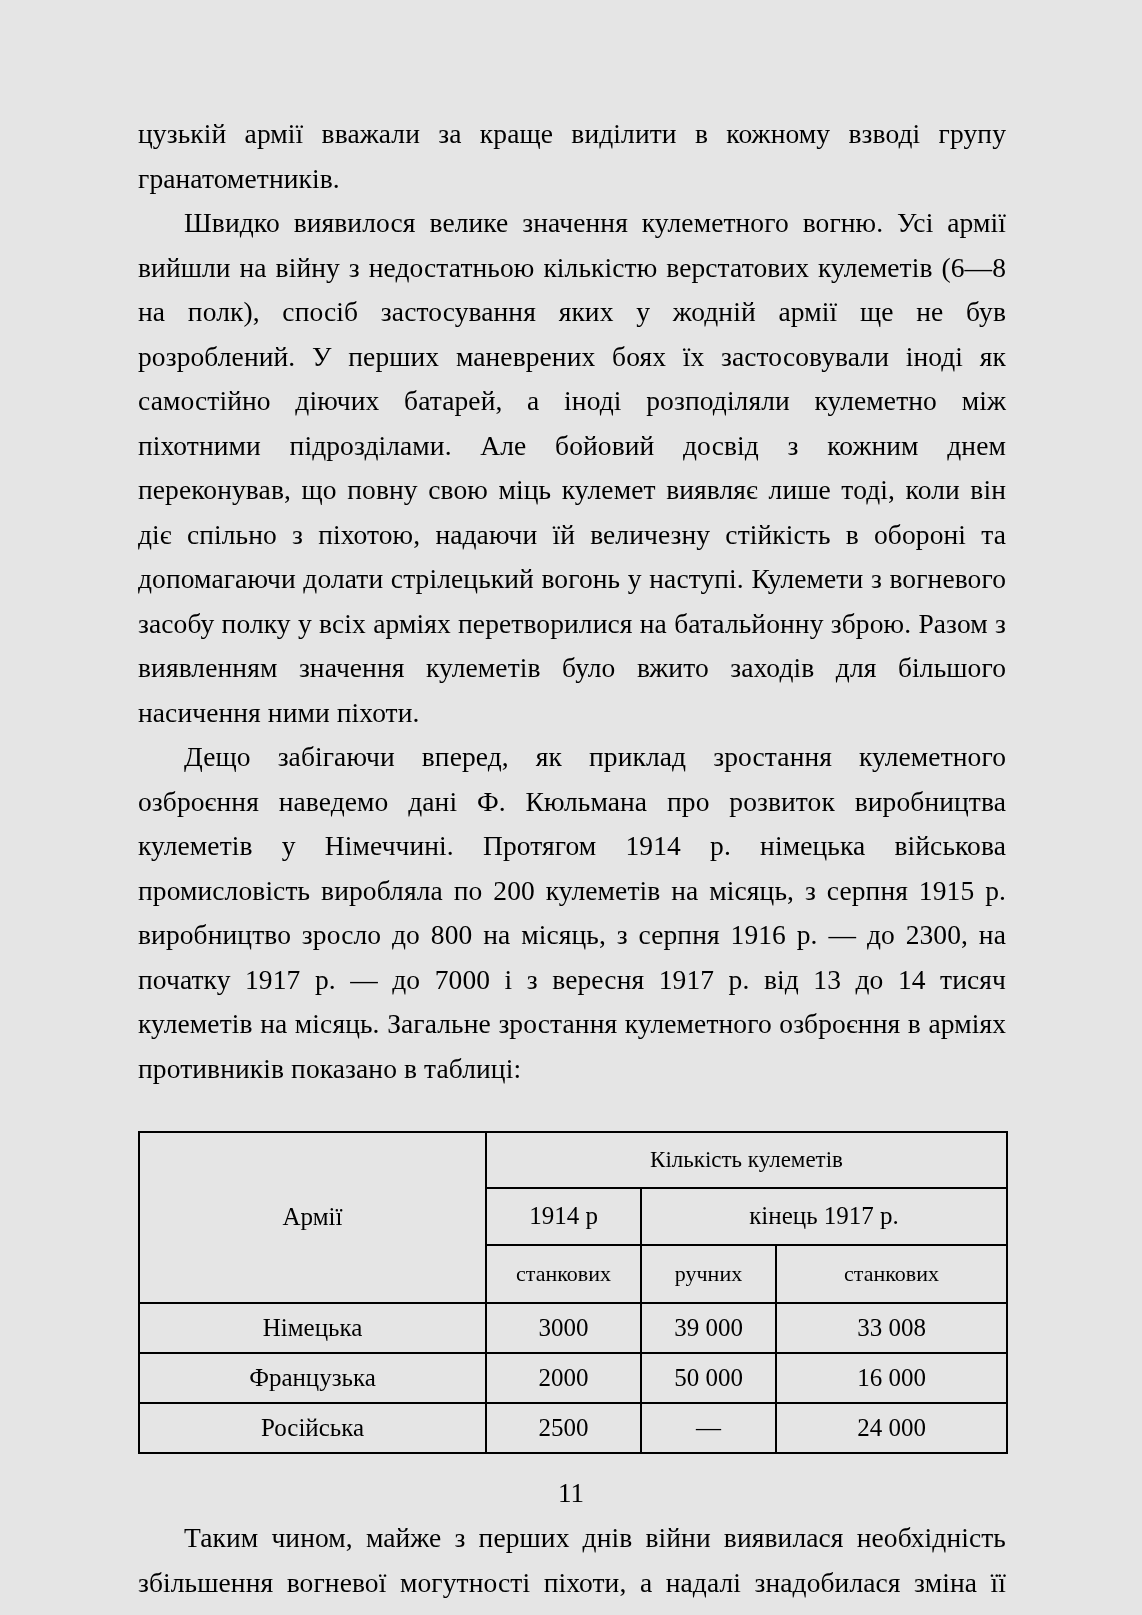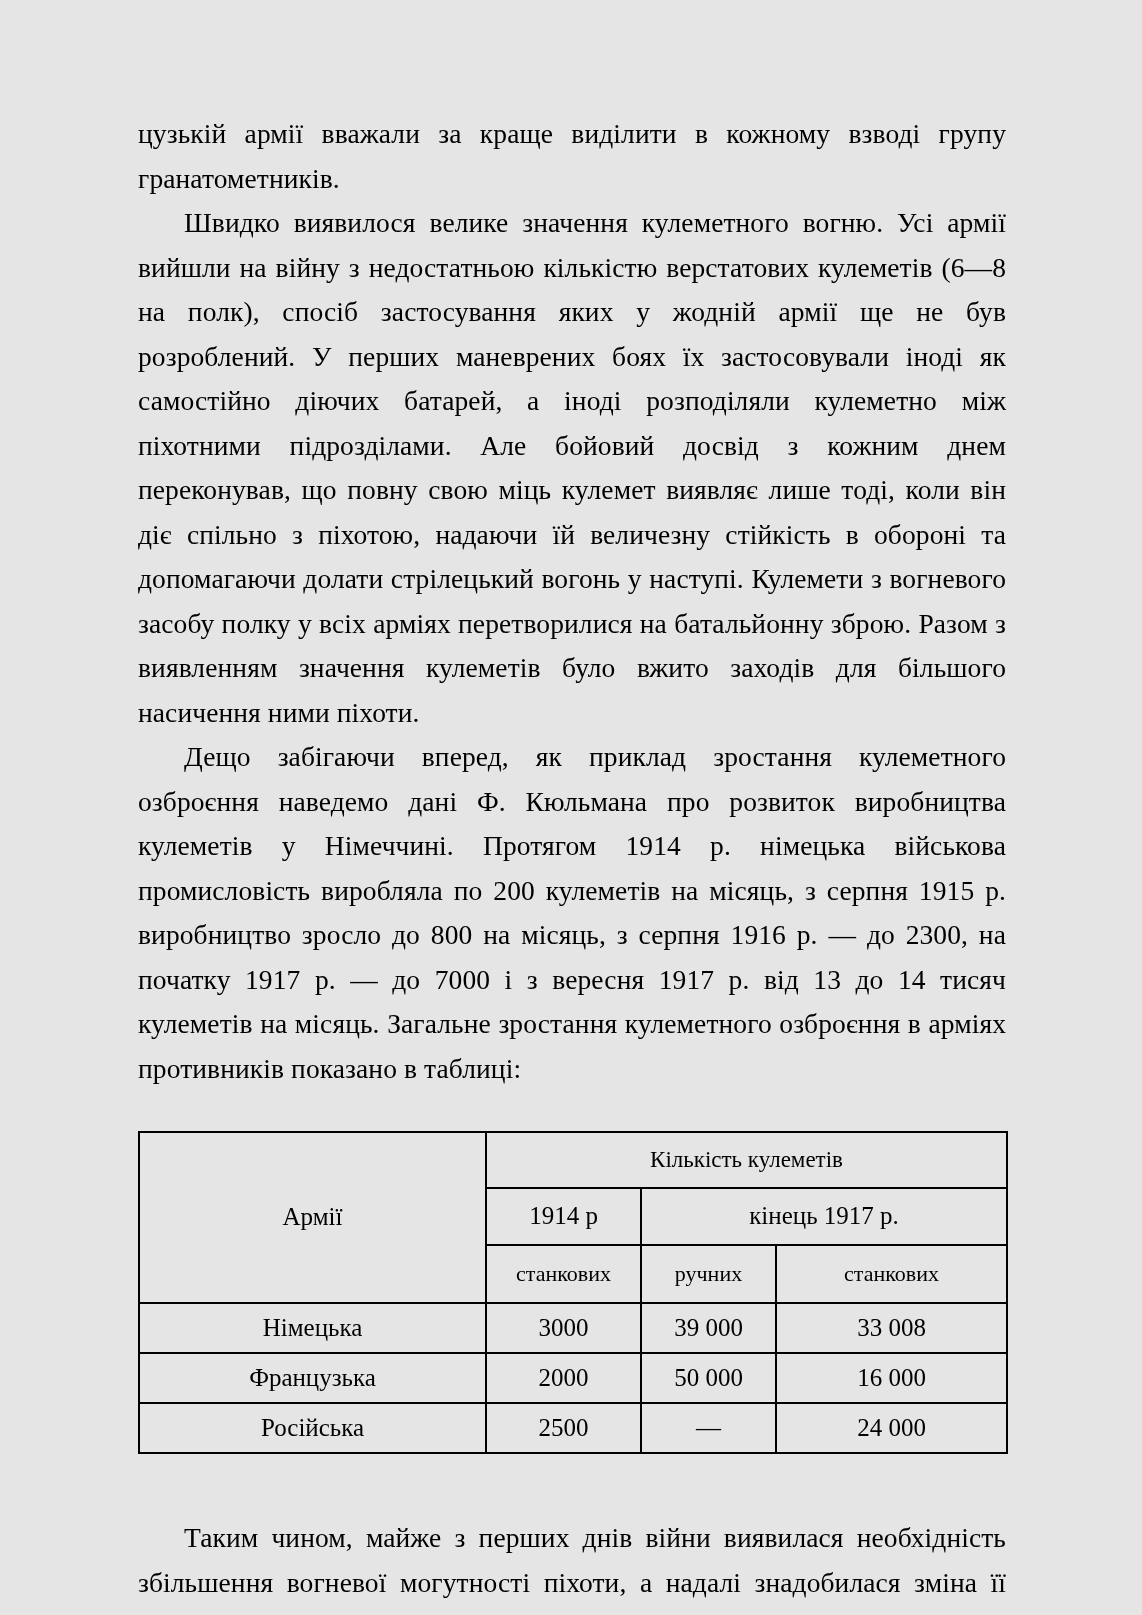--- a/index.html
+++ b/index.html
@@ -163,13 +163,14 @@
             <td class="num">24 000</td>
           </tr>
         </tbody>
       </table>
     </div>
 
     <p class="para indent" id="after-table">Таким чином, майже з перших днів війни виявилася необхідність збільшення вогневої могутності піхоти, а надалі знадобилася зміна її організаційного складу та бойових порядків. Процес цей розтягнувся на весь час війни.</p>
 
   </div>
 
+  <div id="page-number">11</div>
 </div>
 
 </body></html>

